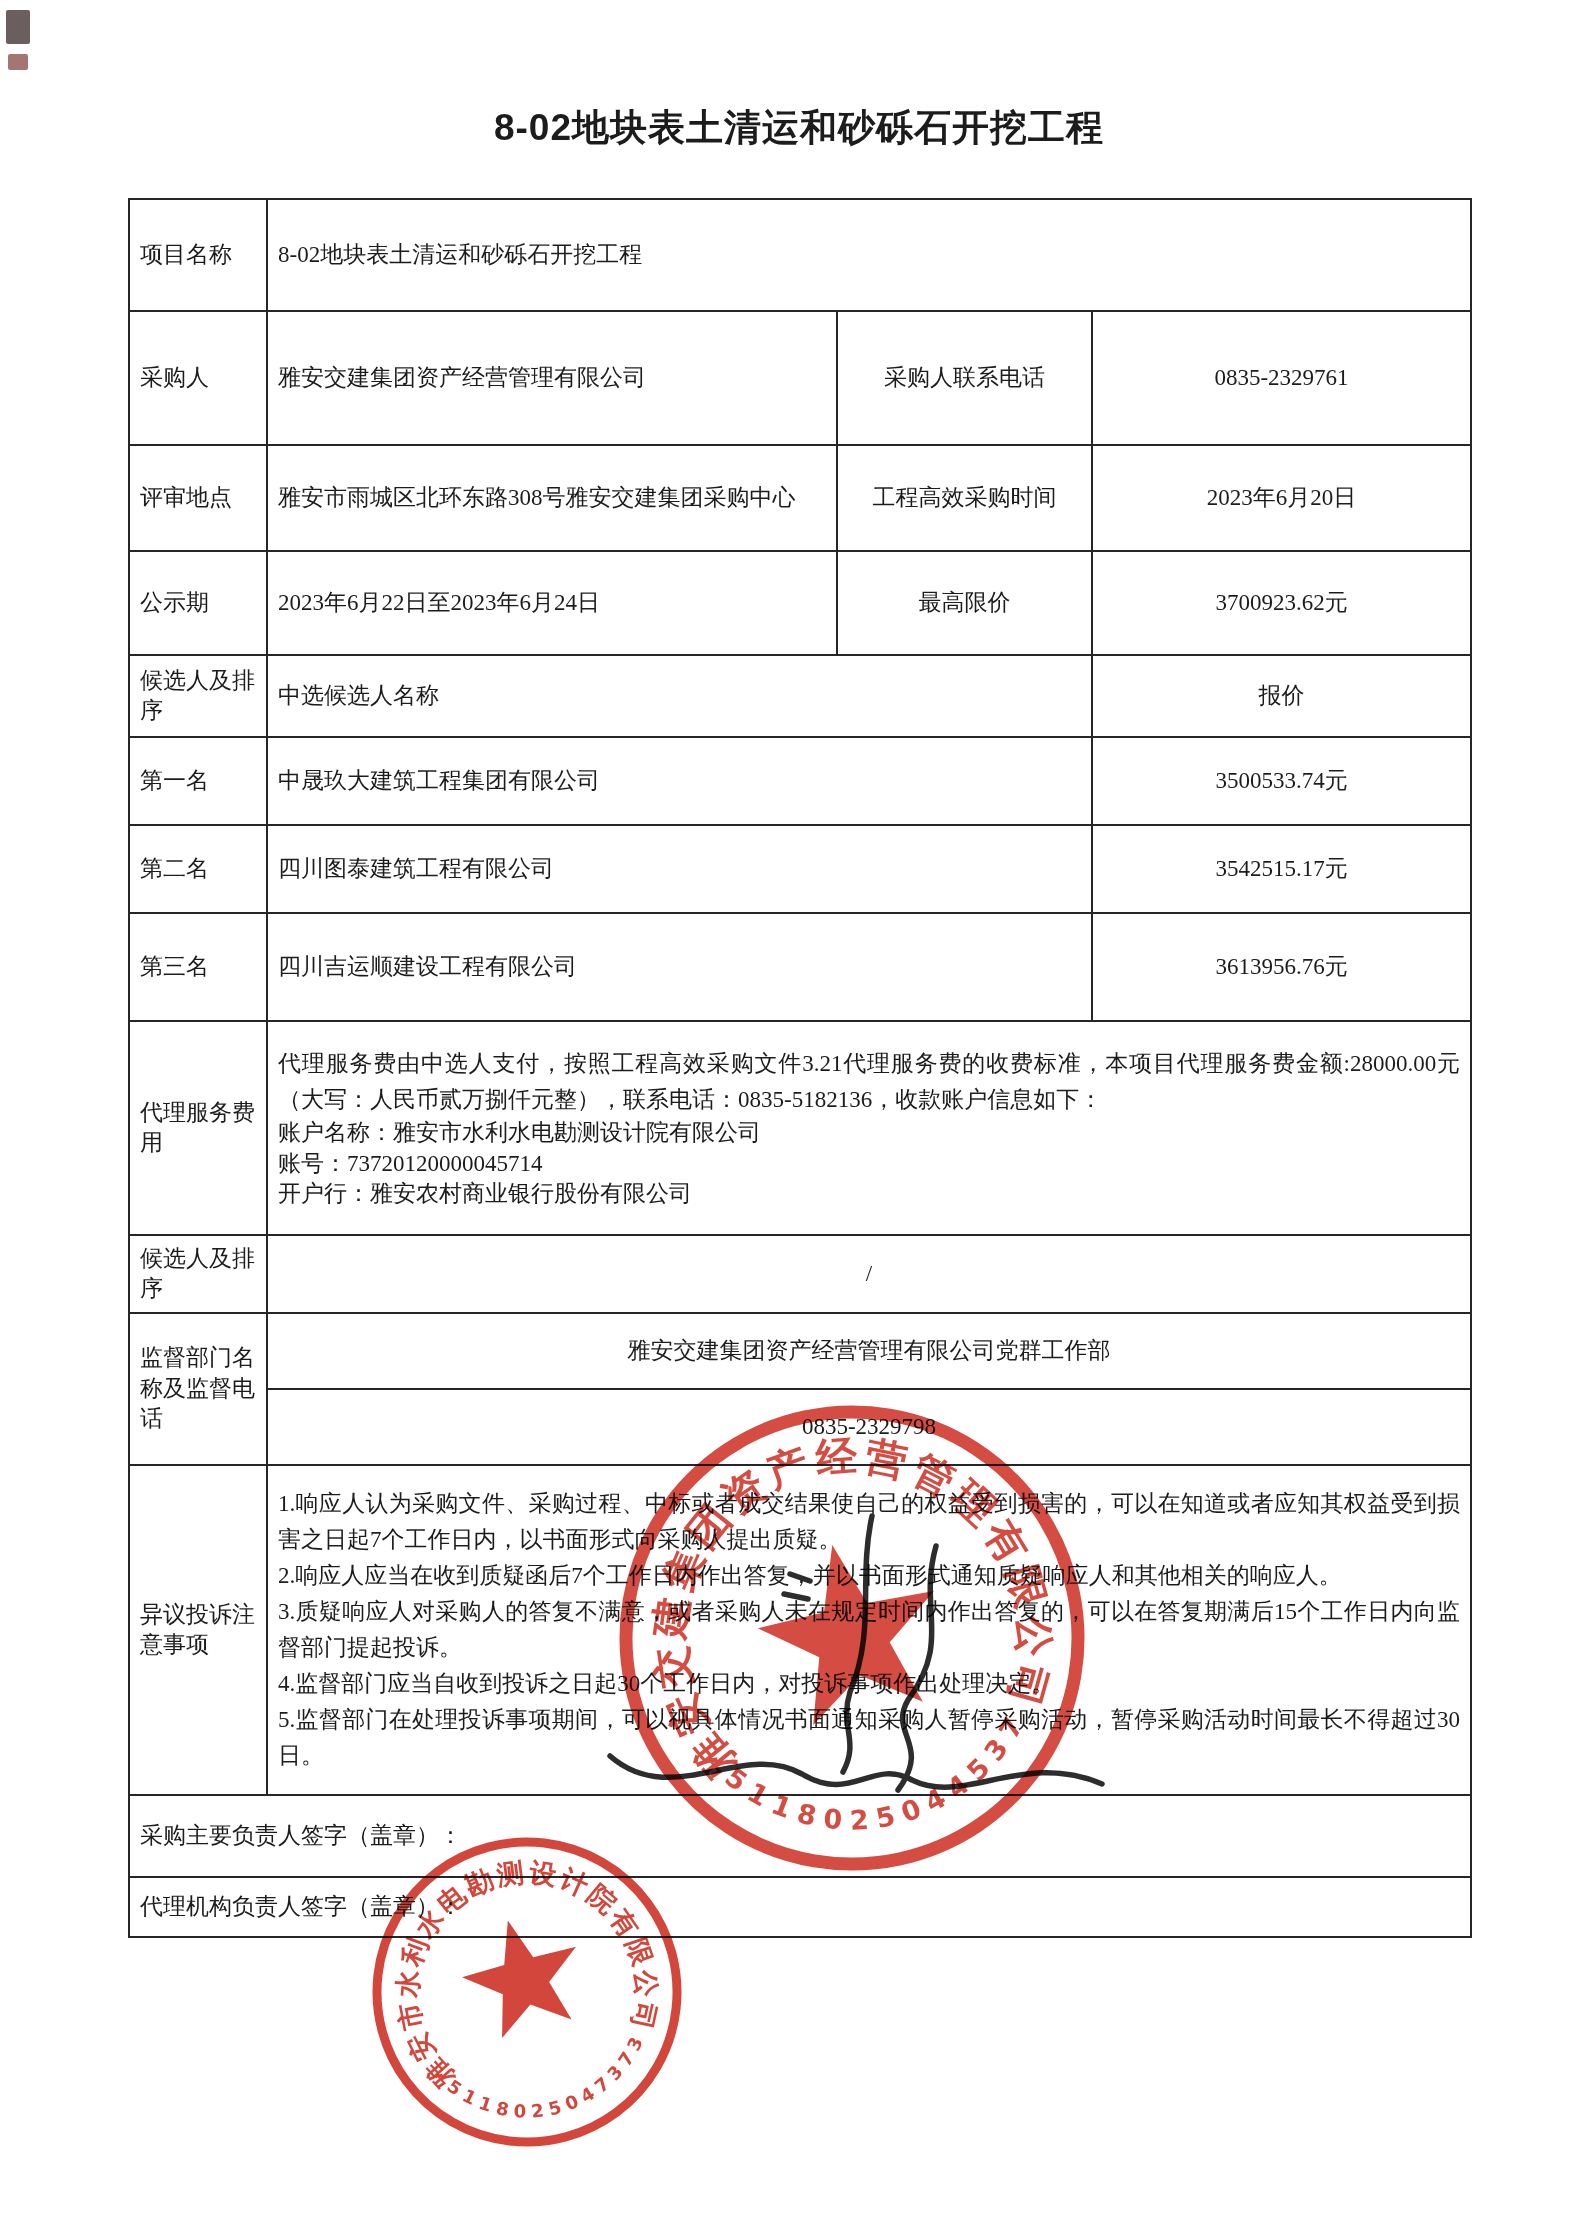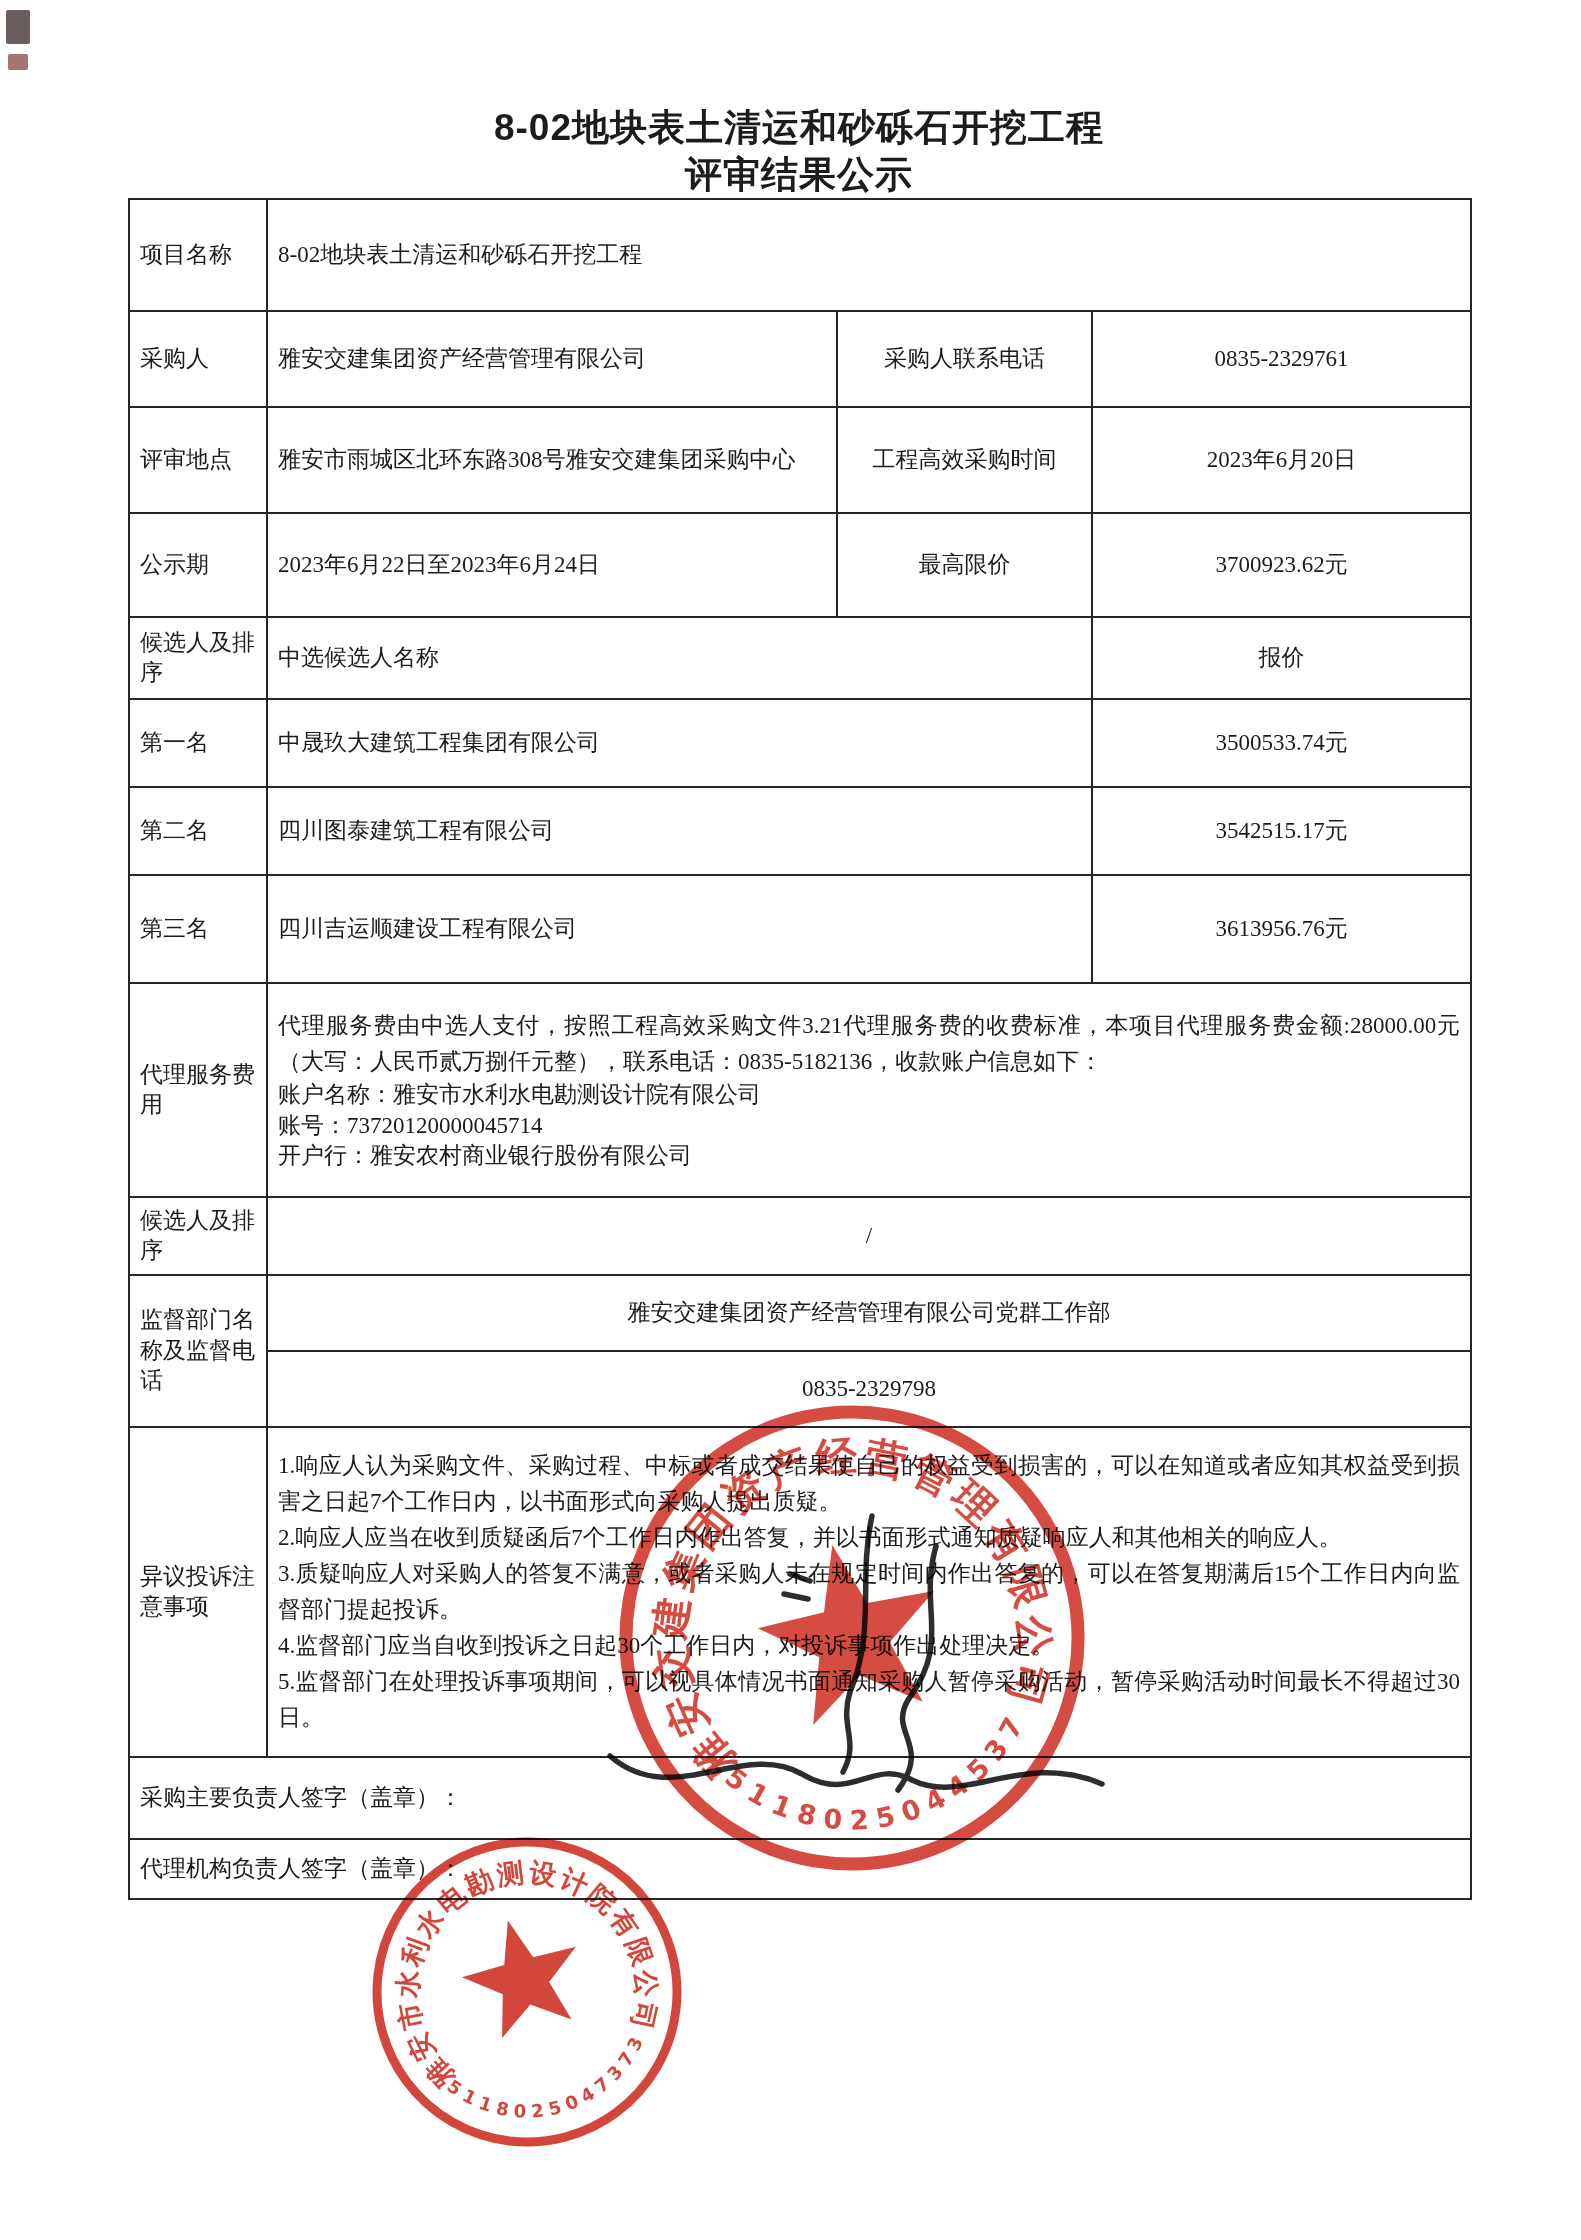--- a/index.html
+++ b/index.html
@@ -44,38 +44,37 @@
   .seal-text{font-family:"DejaVu Sans",sans-serif;font-weight:700;}
 </style>
 </head>
 <body>
 
 <div class="scan-mark m1"></div>
 <div class="scan-mark m2"></div>
 
 <div class="page-title">
   <div>8-02地块表土清运和砂砾石开挖工程</div>
-  <div>评审结果公示</div>
 </div>
 
 <table class="doc">
   <colgroup>
       <col style="width:138px">
       <col style="width:570px">
       <col style="width:255px">
       <col style="width:379px">
     </colgroup>
 
   <tbody>
       <tr style="height:112px">
     <td class="lab">项目名称</td>
     <td class="v" colspan="3">8-02地块表土清运和砂砾石开挖工程</td>
   </tr>
 
-  <tr style="height:96px">
+  <tr style="height:134px">
     <td class="lab">采购人</td>
     <td class="v">雅安交建集团资产经营管理有限公司</td>
     <td class="c">采购人联系电话</td>
     <td class="c">0835-2329761</td>
   </tr>
 
   <tr style="height:106px">
     <td class="lab">评审地点</td>
     <td class="v">雅安市雨城区北环东路308号雅安交建集团采购中心</td>
     <td class="c">工程高效采购时间</td>

